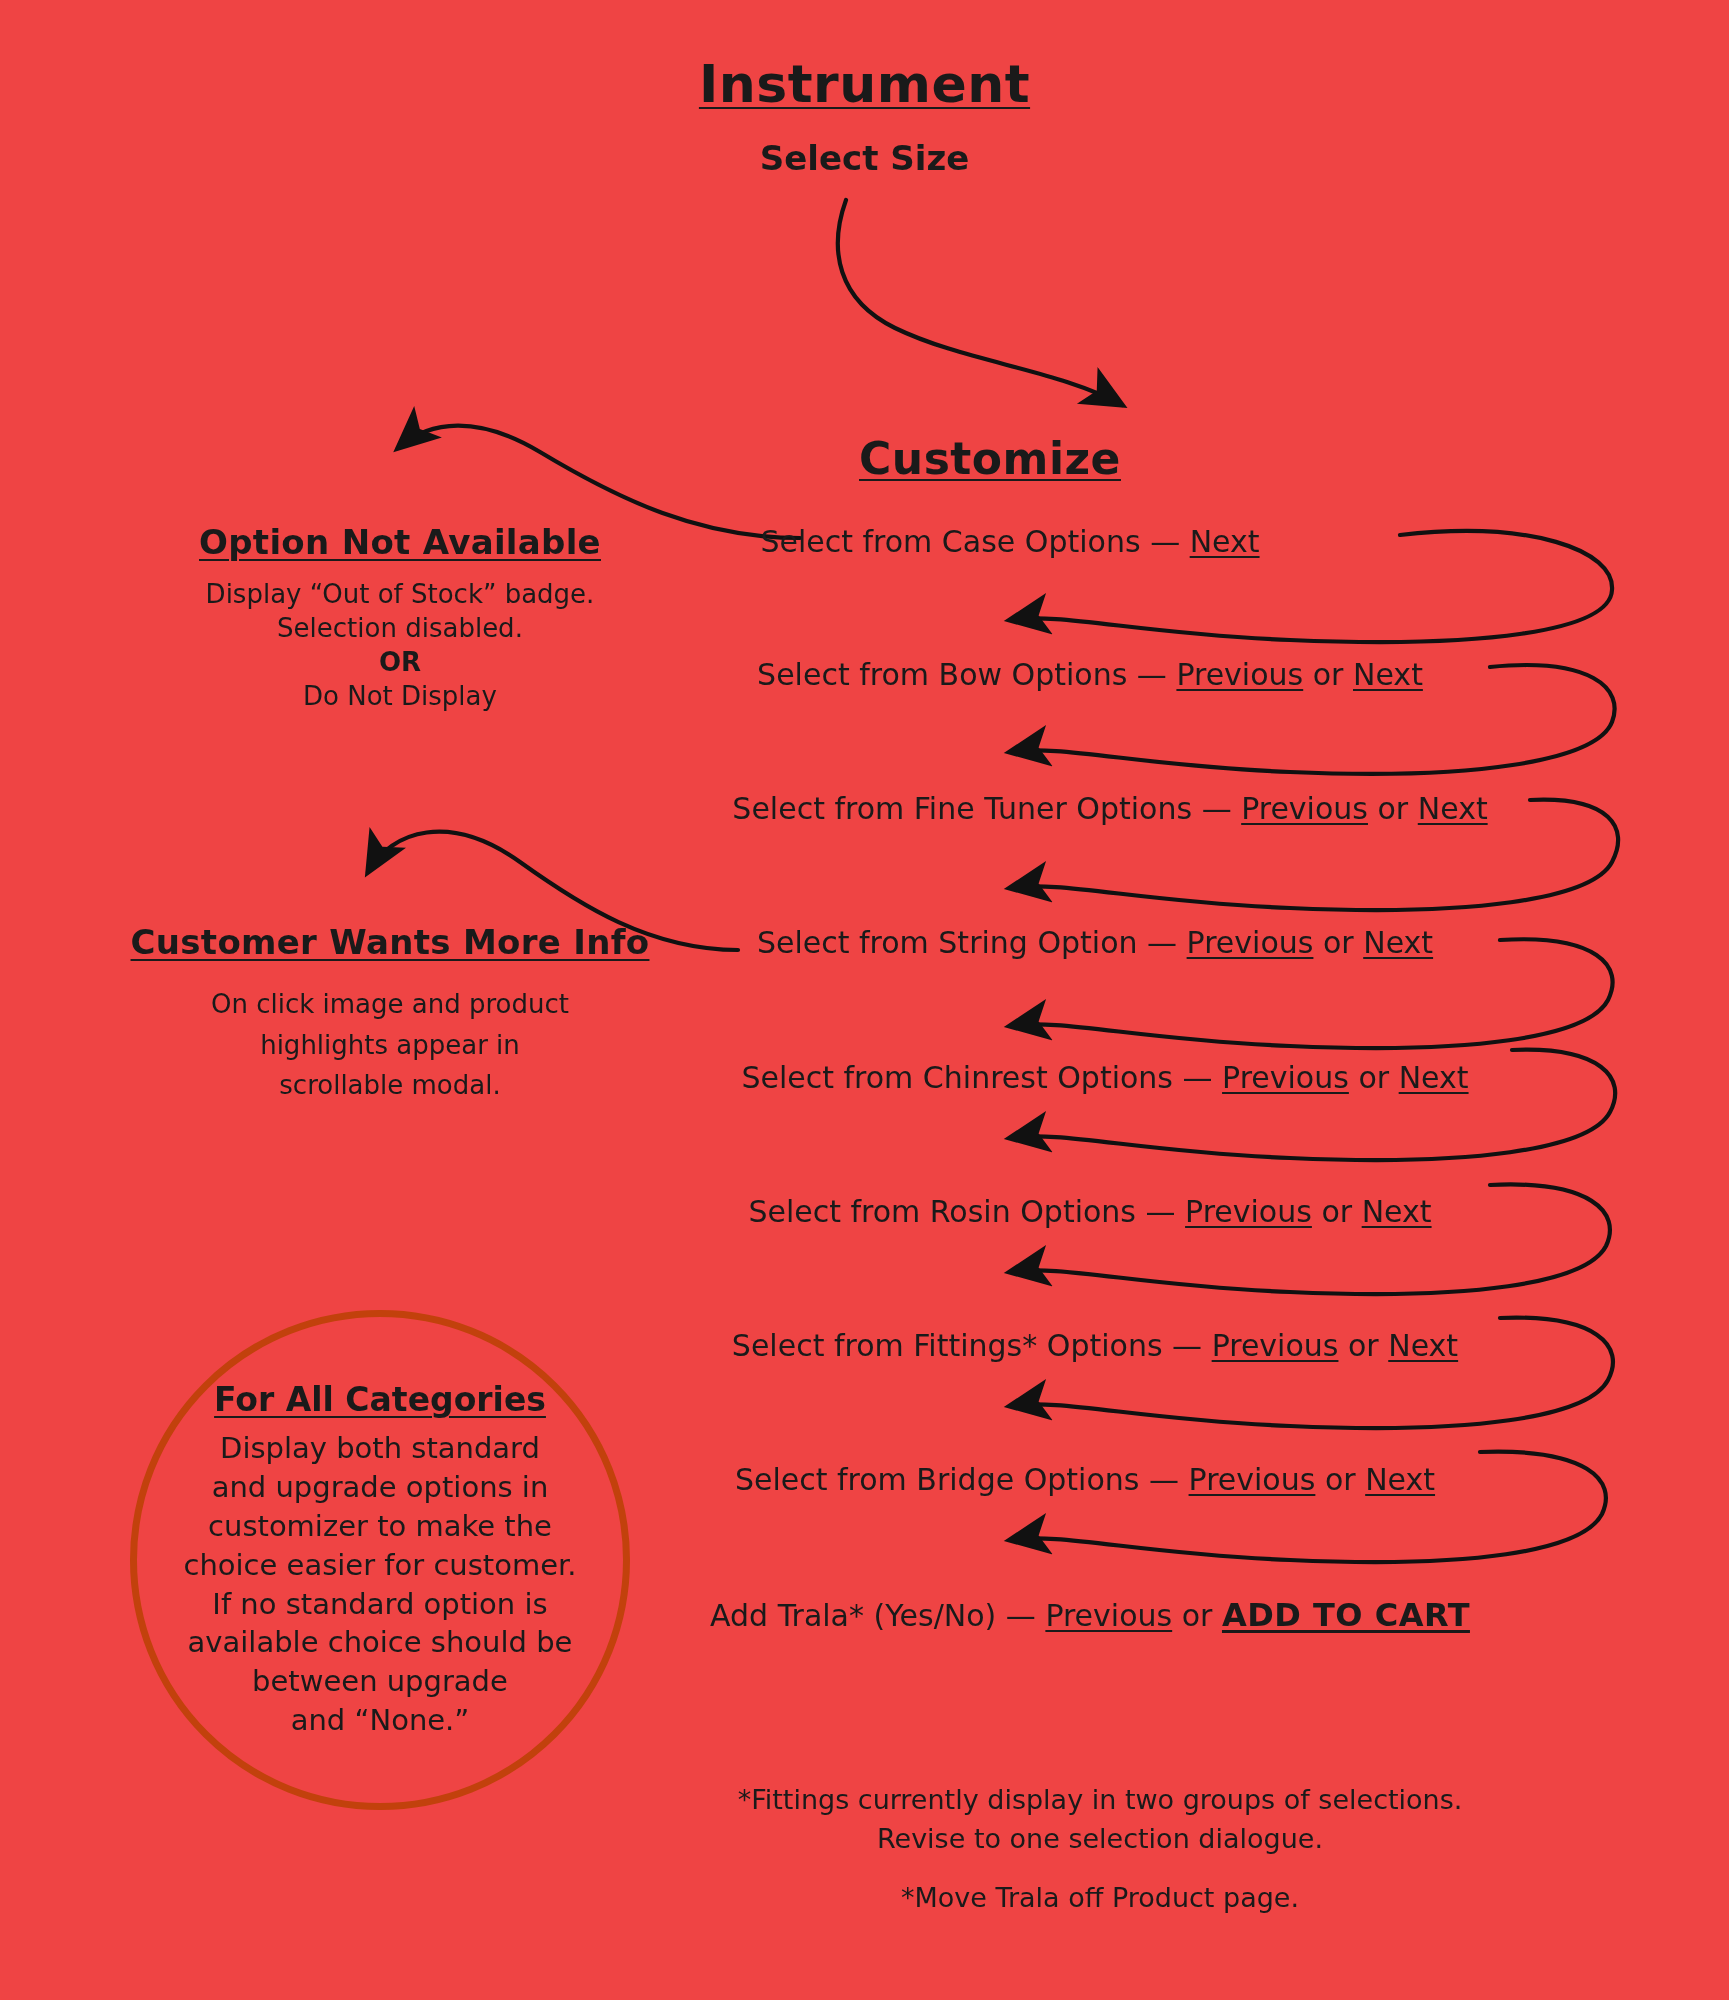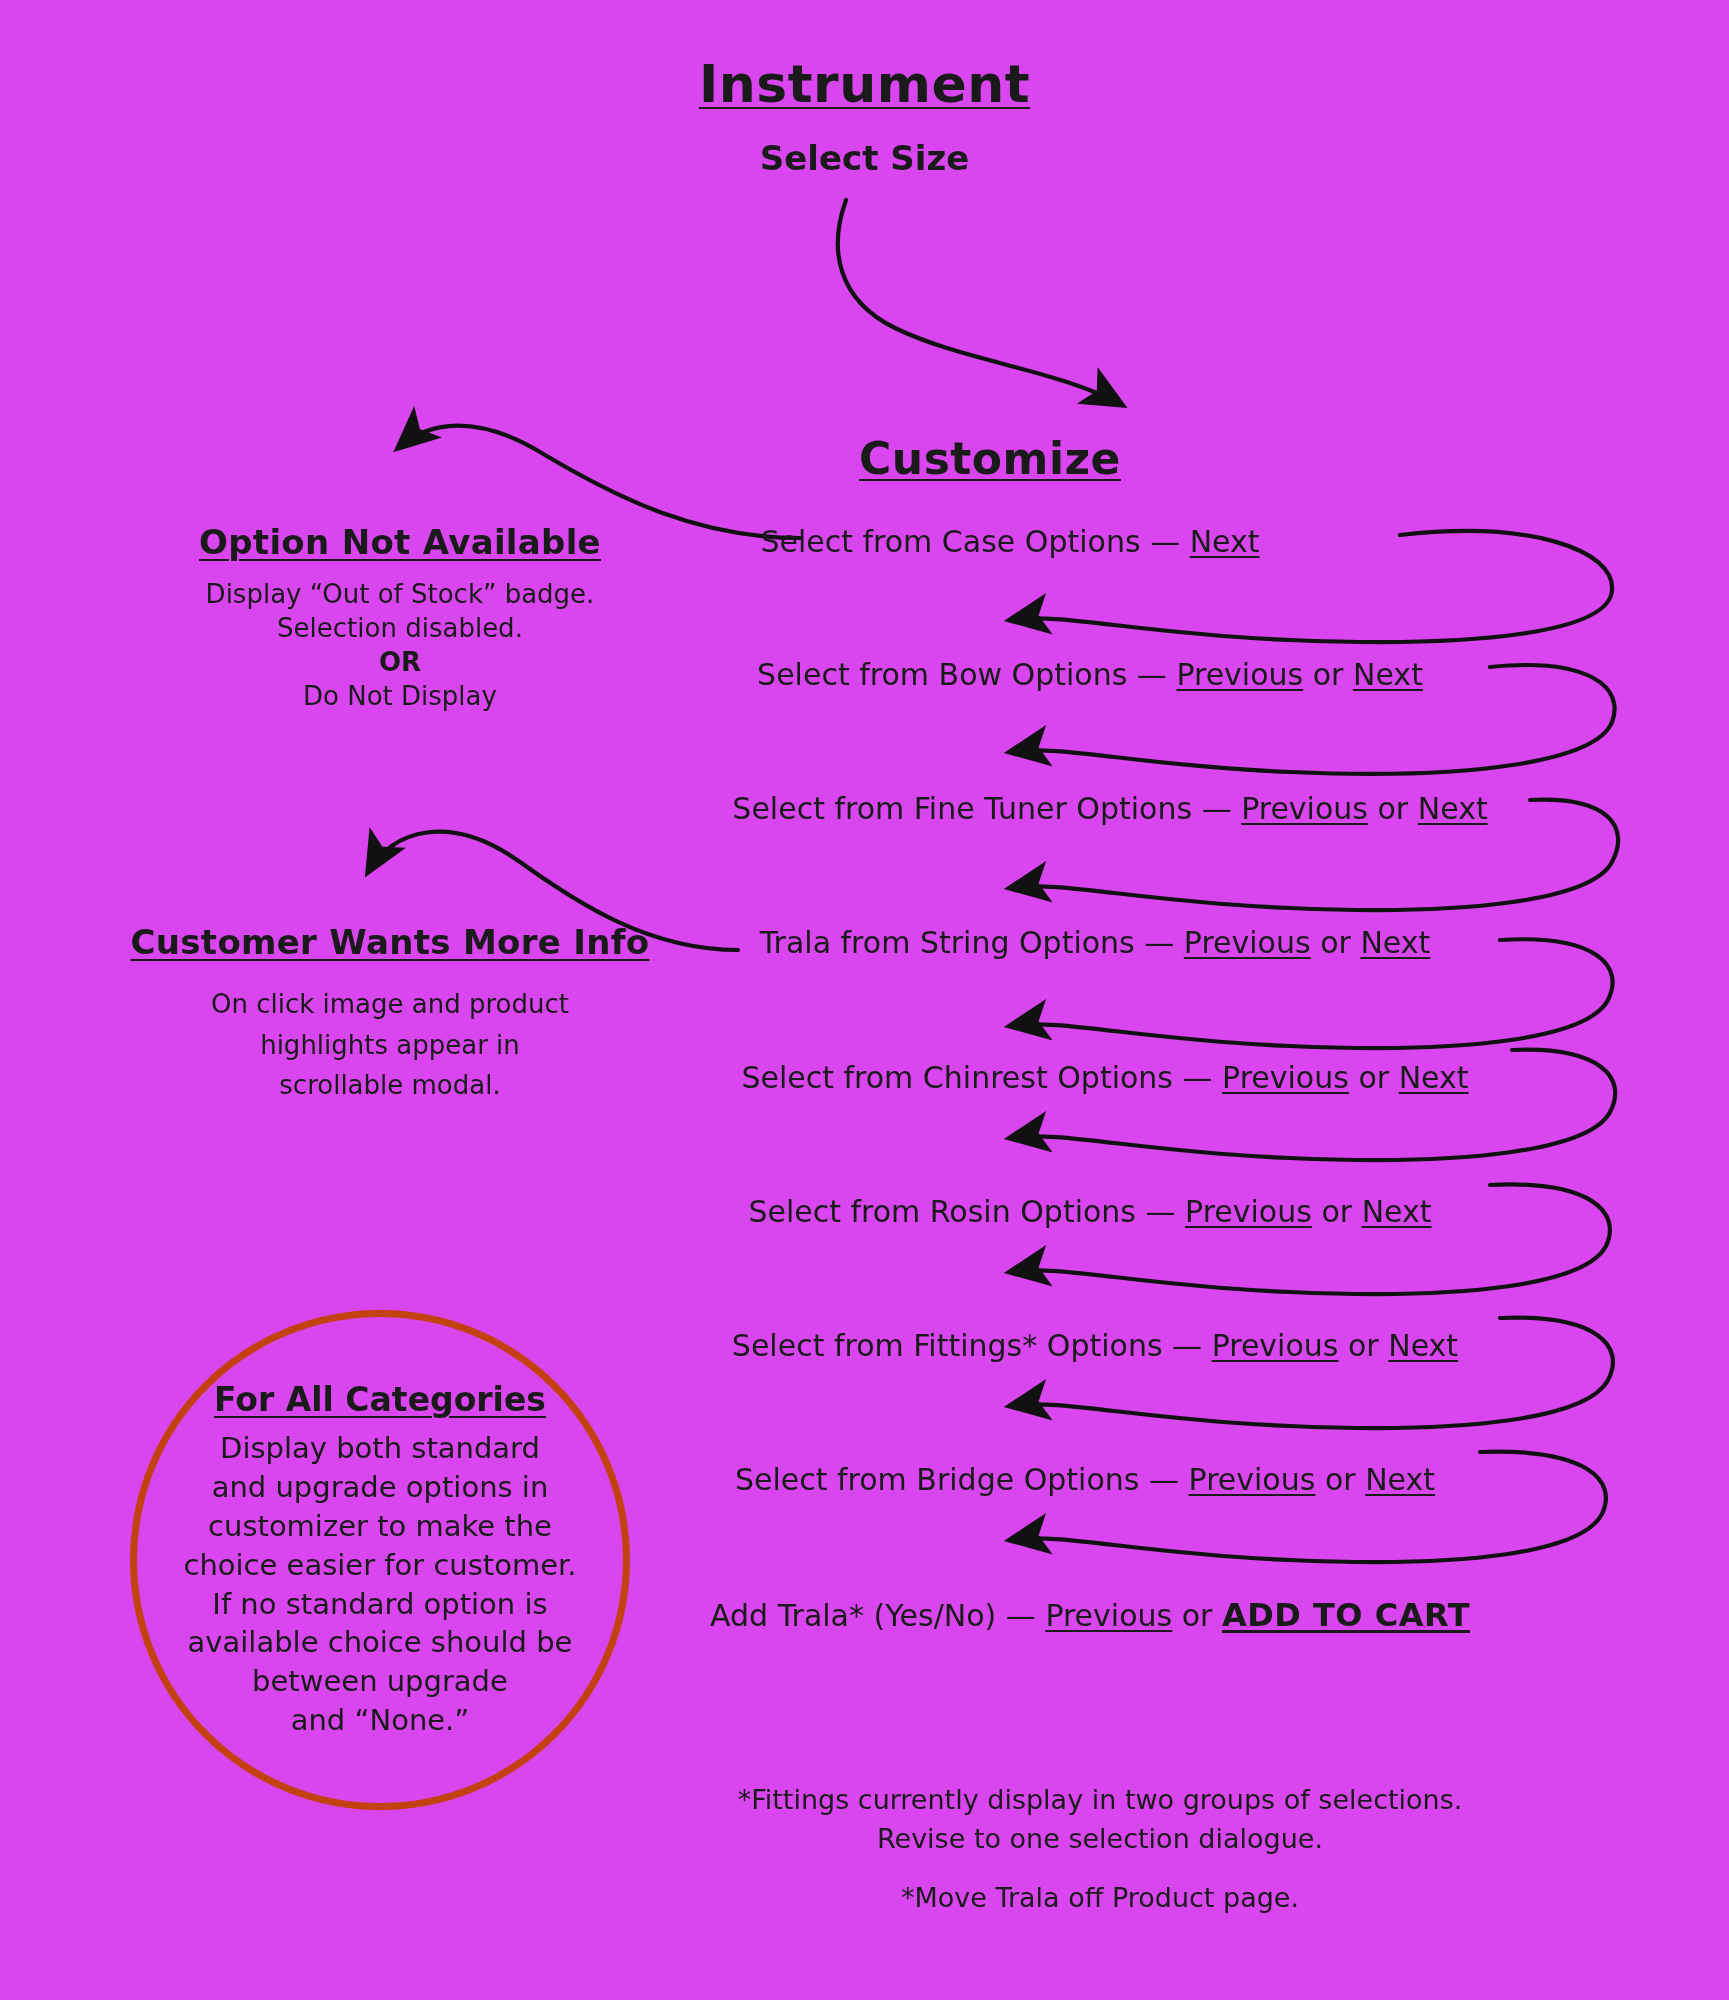--- a/index.html
+++ b/index.html
@@ -8,21 +8,21 @@
     background: #ffffff;
   }
   body {
     font-family: "DejaVu Sans", sans-serif;
     color: #1a1a1a;
   }
   #canvas {
     position: relative;
     width: 1729px;
     height: 2000px;
-    background: #d946ef;
+    background: #ef4444;
     overflow: hidden;
   }
   #arrows {
     position: absolute;
     left: 0;
     top: 0;
     width: 1729px;
     height: 2000px;
     pointer-events: none;
   }
@@ -227,21 +227,21 @@
 
   <div class="node step" style="left:690px; top:789px; width:840px;">
     <span>Select from Fine Tuner Options</span>
     <span>—</span>
     <span class="lnk">Previous</span>
     <span>or</span>
     <span class="lnk">Next</span>
   </div>
 
   <div class="node step" style="left:690px; top:923px; width:810px;">
-    <span>Trala from String Options</span>
+    <span>Select from String Option</span>
     <span>—</span>
     <span class="lnk">Previous</span>
     <span>or</span>
     <span class="lnk">Next</span>
   </div>
 
   <div class="node step" style="left:690px; top:1058px; width:830px;">
     <span>Select from Chinrest Options</span>
     <span>—</span>
     <span class="lnk">Previous</span>

